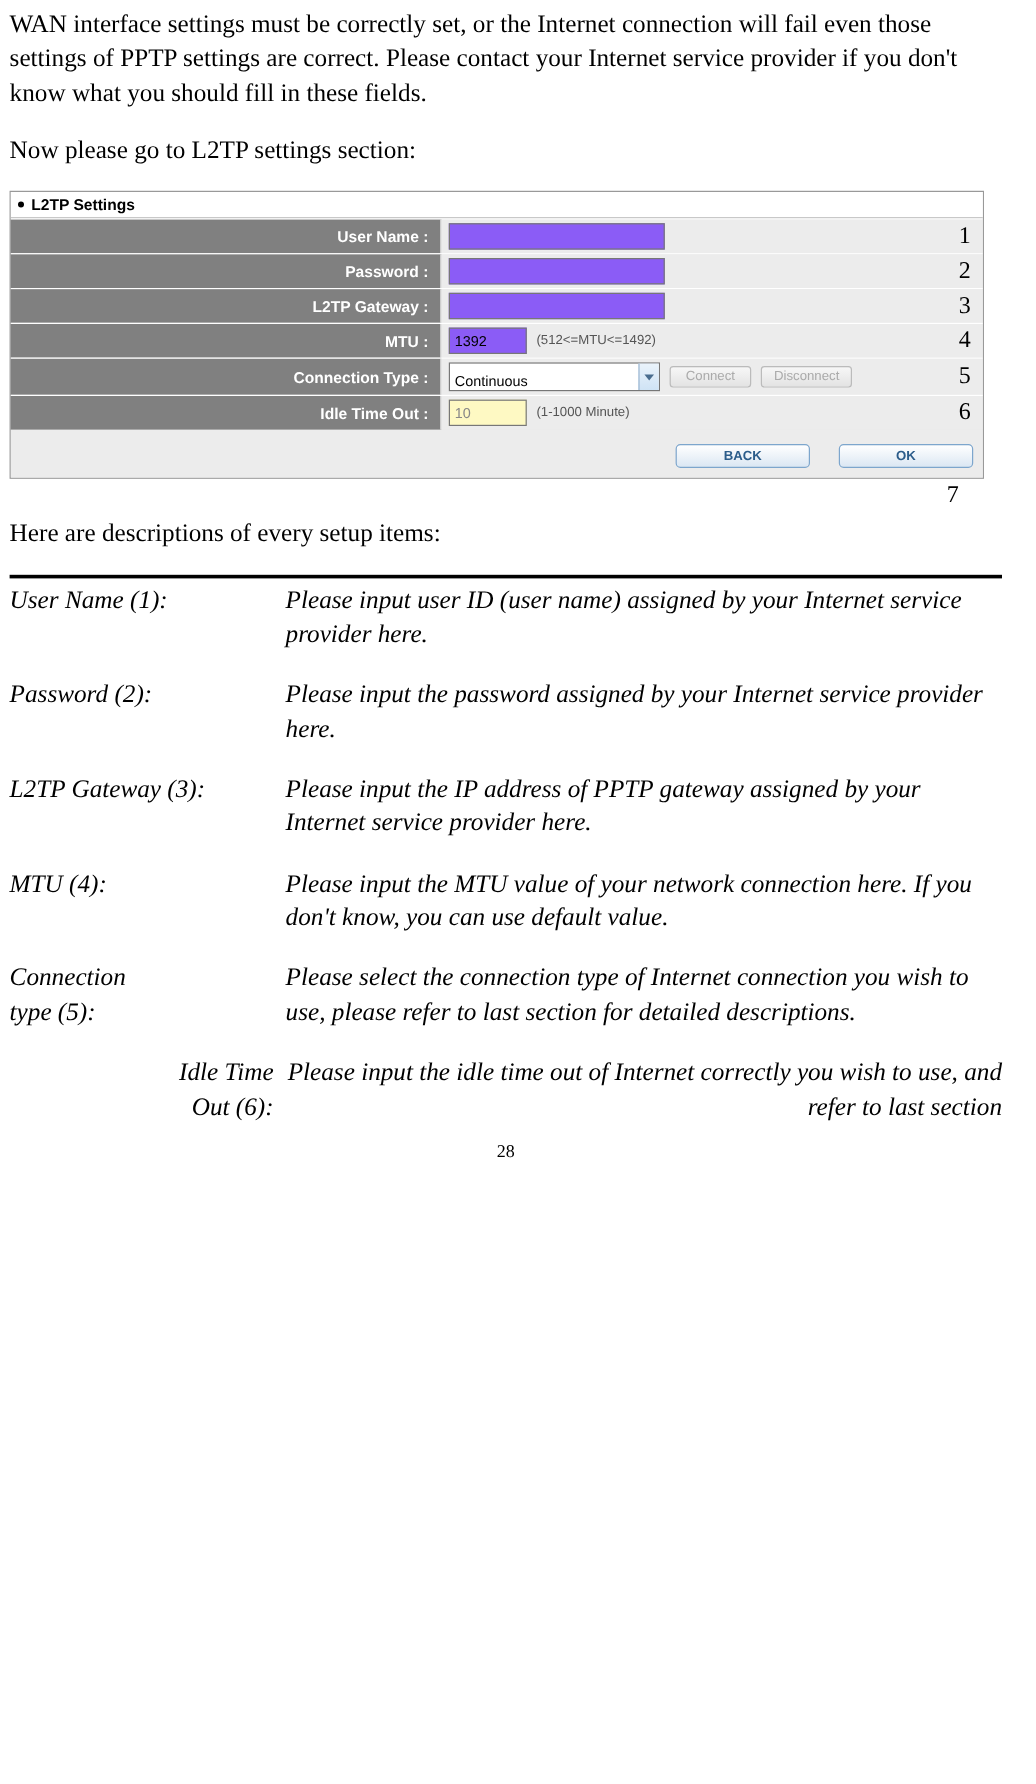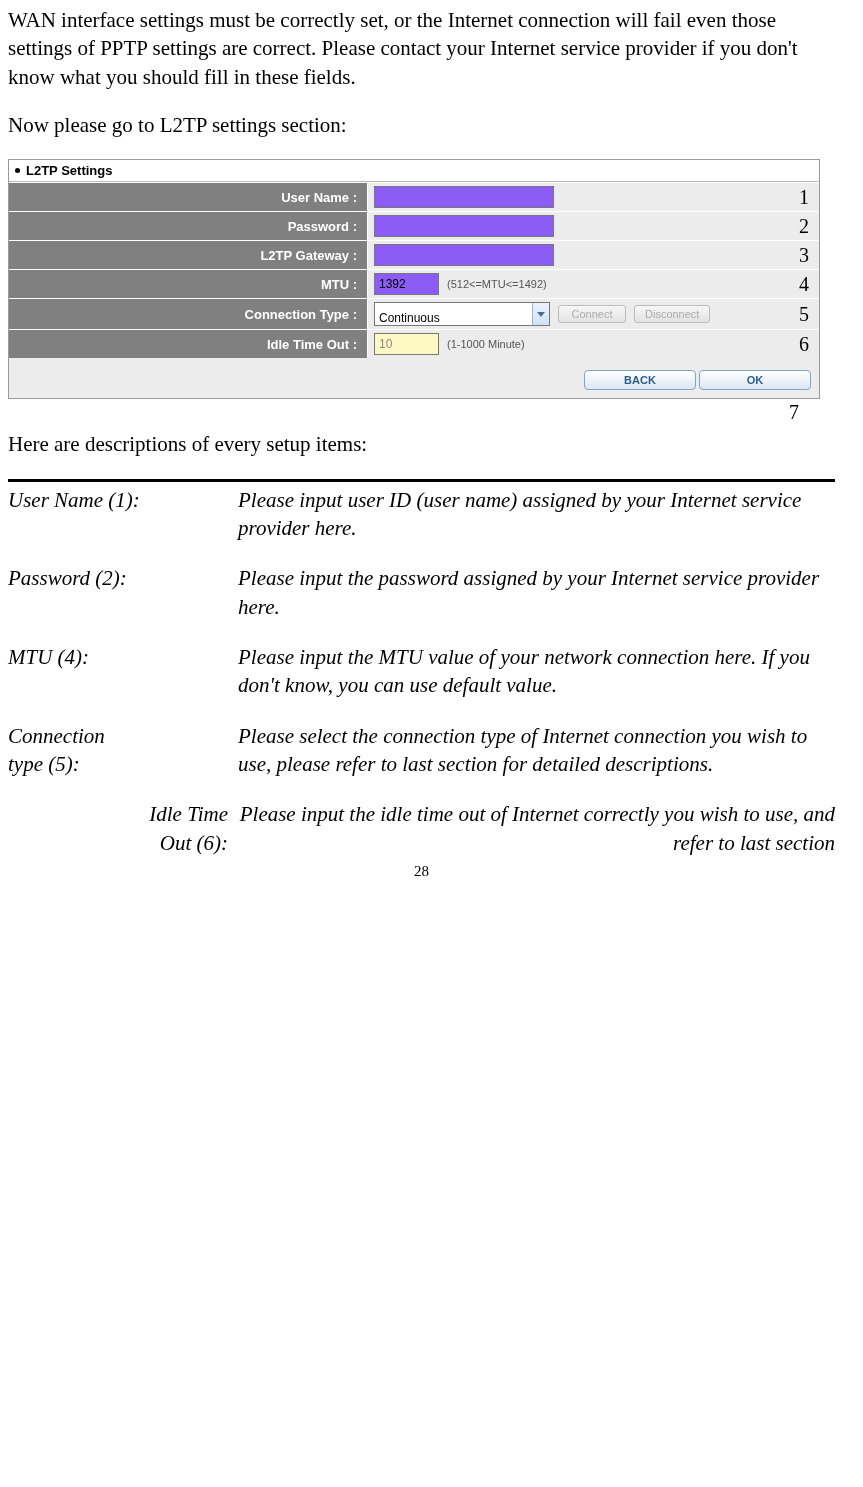--- a/index.html
+++ b/index.html
@@ -140,21 +140,21 @@
     right: 10px;
     font-family: "Times New Roman", serif;
     font-size: 20px;
     color: #000;
     top: 50%;
     transform: translateY(-50%);
   }
   .panel-footer {
     display: flex;
     justify-content: flex-end;
-    gap: 3px;
+    gap: 24px;
     padding: 12px 8px 8px 8px;
     background: #ececec;
   }
   .footer-btn {
     font-family: Arial, sans-serif;
     font-size: 11px;
     font-weight: bold;
     color: #2b5c8a;
     background: linear-gradient(#ffffff,#dbe7f3);
     border: 1px solid #7da6cd;
@@ -191,21 +191,21 @@
     flex-shrink: 0;
     padding-right: 10px;
   }
   .desc-def {
     flex: 1;
   }
   .page-number {
     text-align: center;
     font-size: 15px;
     font-style: normal;
-    margin-top: 6px;
+    margin-top: 16px;
   }
 </style>
 </head>
 <body>
 
 <div class="page">
 
   <p class="para">WAN interface settings must be correctly set, or the Internet connection will fail even those settings of PPTP settings are correct. Please contact your Internet service provider if you don't know what you should fill in these fields.</p>
 
   <p class="para">Now please go to L2TP settings section:</p>
@@ -286,20 +286,24 @@
   <div class="top-rule desc-table">
     <div class="desc-row">
       <div class="desc-term">User Name (1):</div>
       <div class="desc-def">Please input user ID (user name) assigned by your Internet service provider here.</div>
     </div>
     <div class="desc-row">
       <div class="desc-term">Password (2):</div>
       <div class="desc-def">Please input the password assigned by your Internet service provider here.</div>
     </div>
     <div class="desc-row">
+      <div class="desc-term">L2TP Gateway (3):</div>
+      <div class="desc-def">Please input the IP address of PPTP gateway assigned by your Internet service provider here.</div>
+    </div>
+    <div class="desc-row">
       <div class="desc-term">MTU (4):</div>
       <div class="desc-def">Please input the MTU value of your network connection here. If you don't know, you can use default value.</div>
     </div>
     <div class="desc-row">
       <div class="desc-term">
         <span>Connection</span><br>
         <span>type (5):</span>
       </div>
       <div class="desc-def">Please select the connection type of Internet connection you wish to use, please refer to last section for detailed descriptions.</div>
     </div>

